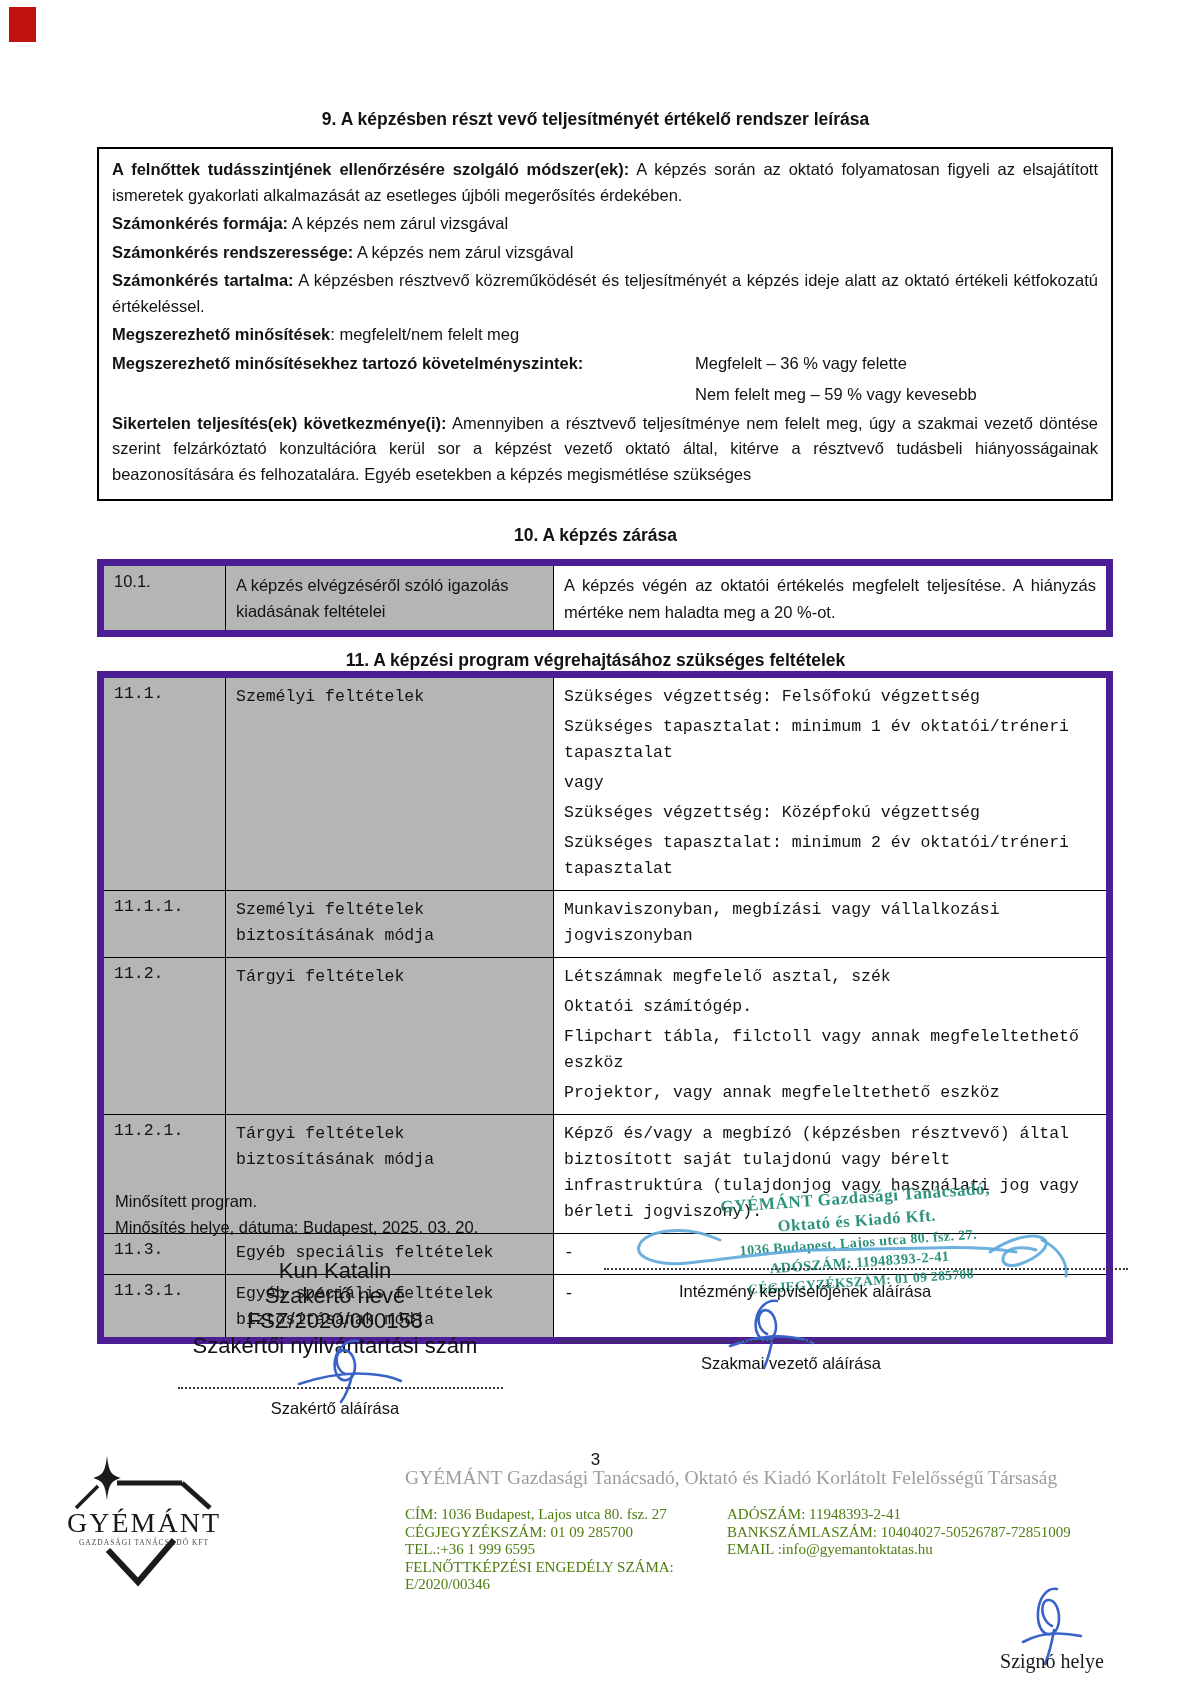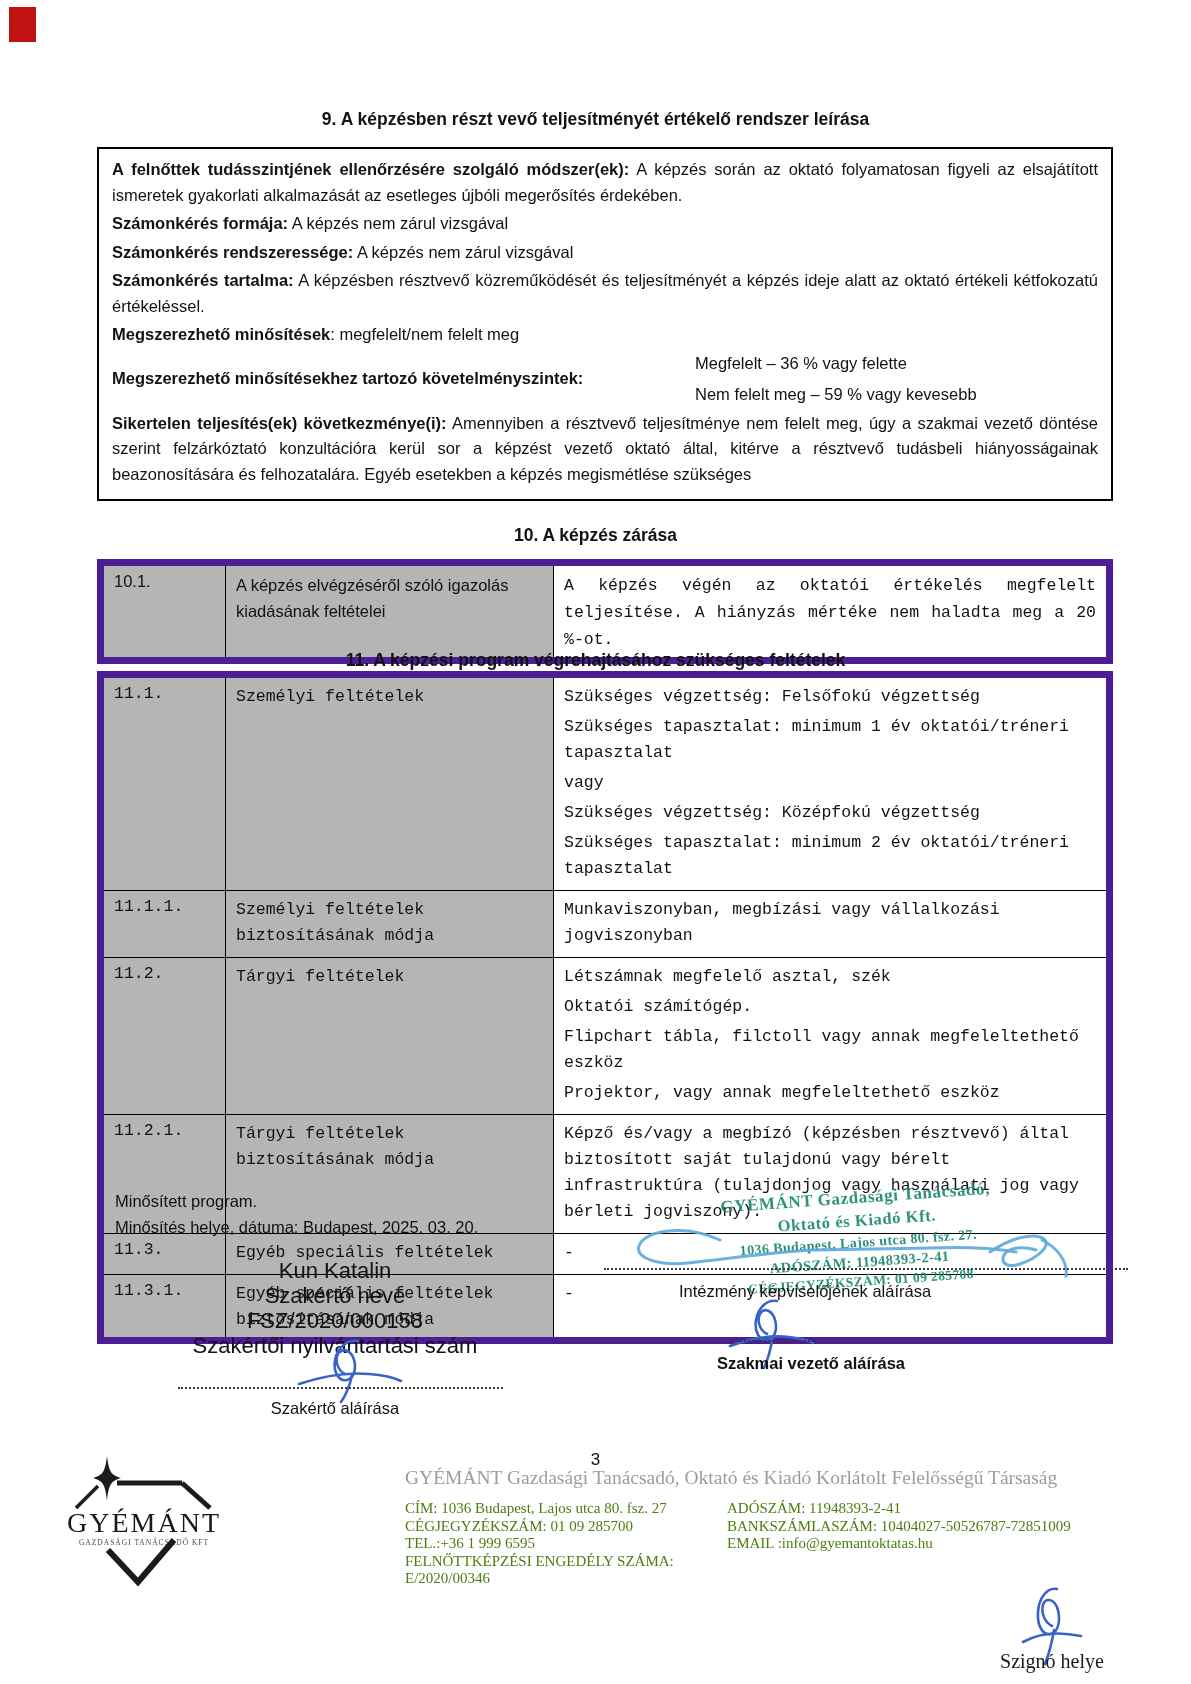--- a/index.html
+++ b/index.html
@@ -15,48 +15,48 @@
   .sec-title { left:0; top:107px; width:1191px; text-align:center;
     font-weight:bold; font-size:17.5px; line-height:24px; }
   .sec-title.t10 { top:523px; }
   .sec-title.t11 { top:648px; }
 
   .box9 { left:97px; top:147px; width:1016px; box-sizing:border-box;
     border:2px solid #000; padding:8px 13px 9px 13px;
     font-size:16.5px; line-height:25.5px; }
   .box9 p { margin:0 0 3px 0; }
   .just { text-align:justify; }
-  .req-row { display:flex; margin:0 0 3px 0;align-items:center; }
+  .req-row { display:flex; margin:0 0 3px 0; }
   .req-label { width:570px; flex:none; font-weight:bold; }
   .req-vals { padding-left:13px; }
   .req-vals div + div { margin-top:6px; }
 
   table.doc { position:absolute; left:97px; width:1016px; border-collapse:collapse;
     border:7px solid #4c1d95; font-size:16.5px; table-layout:fixed; }
   table.t10 { top:559px; }
   table.t11 { top:671px;font-family:Liberation Mono, monospace; }
   table.doc td { border:1px solid #000; vertical-align:top; padding:6px 10px 4px 10px; }
   td.cnum  { width:101px; background:var(--table-gray,#b5b5b5); padding-left:9px; }
   td.clabel{ width:307px; background:var(--table-gray,#b5b5b5); line-height:26px; }
   td.cval  { background:#fff; line-height:26px; }
-  td.cval.just-cell { text-align:justify; line-height:27px;font-family:Liberation Mono, monospace; }
+  td.cval.just-cell { text-align:justify; line-height:27px; }
   .vline { line-height:26px; margin-bottom:4px; }
 
   .cert { left:97px; top:1186px; width:1016px; height:250px;margin-left:18px; }
   .qualified { left:0; top:2px; font-size:16.5px; line-height:26px; }
   .expert-block { left:40px; top:72px; width:360px; text-align:center;
     font-size:22px; line-height:25px; }
   .sign-label { font-size:16.5px; text-align:center; }
   .dotline { height:0; border-bottom:2.4px dotted #3a3a3a; }
   .dot3 { left:63px;  top:201px; width:325px; }
   .dot1 { left:489px; top:82px;  width:524px; }
   .dot2 { left:445px; top:154px; width:398px; }
   .expert-sign { left:40px;  top:213px; width:360px; }
   .inst-sign   { left:505px; top:96px;  width:370px; }
-  .leader-sign { left:516px; top:168px; width:360px;font-weight:bold; }
+  .leader-sign { left:496px; top:168px; width:360px; }
 
   .stamp { left:508px; top:0; width:470px; text-align:center;
     transform:rotate(-4deg); color:var(--stamp-teal,#1e8a73);
     font-family:"Liberation Serif","DejaVu Serif",serif; font-weight:bold; opacity:.93; }
   .stamp div:nth-child(1){ font-size:17px;   line-height:23px; letter-spacing:.6px; }
   .stamp div:nth-child(2){ font-size:16.5px; line-height:23px; letter-spacing:.6px; }
   .stamp div:nth-child(3){ font-size:14px;   line-height:21px; letter-spacing:.4px; }
   .stamp div:nth-child(4){ font-size:14.5px; line-height:19px; letter-spacing:.4px; }
   .stamp div:nth-child(5){ font-size:13.5px; line-height:19px; letter-spacing:.4px; }
 
@@ -68,21 +68,21 @@
   .sig2 { left:612px; top:112px; }
   .squiggle { left:515px; top:36px; }
 
   .bottom { left:0; top:1440px; width:1191px; height:244px; }
   .pagenum { left:0; top:10px; width:1191px; text-align:center; font-size:17px; }
   .logo { left:62px; top:12px; }
   .logo .ln { stroke:#1b1b1b; fill:none; }
   .logo text { font-family:"Liberation Serif","DejaVu Serif",serif; }
   .footer-text { left:405px; top:26px; width:700px;
     font-family:"Liberation Serif","DejaVu Serif",serif; }
-  .f-title { font-size:19.5px; line-height:24px; color:var(--footer-gray,#9c9c9c); margin-bottom:10px; }
+  .f-title { font-size:19.5px; line-height:24px; color:var(--footer-gray,#9c9c9c); margin-bottom:16px; }
   .f-grid { display:grid; grid-template-columns:322px auto; font-size:15px;
     line-height:17.5px; color:#4d7c0f; }
   .szigno { left:967px; top:146px; width:170px; text-align:center; }
   .szigno svg { display:block; margin:0 auto -16px auto; }
   .szigno-label { font-family:"Liberation Serif","DejaVu Serif",serif;
     font-size:20px; color:#1a1a1a; }
 </style>
 </head>
 <body>
 

